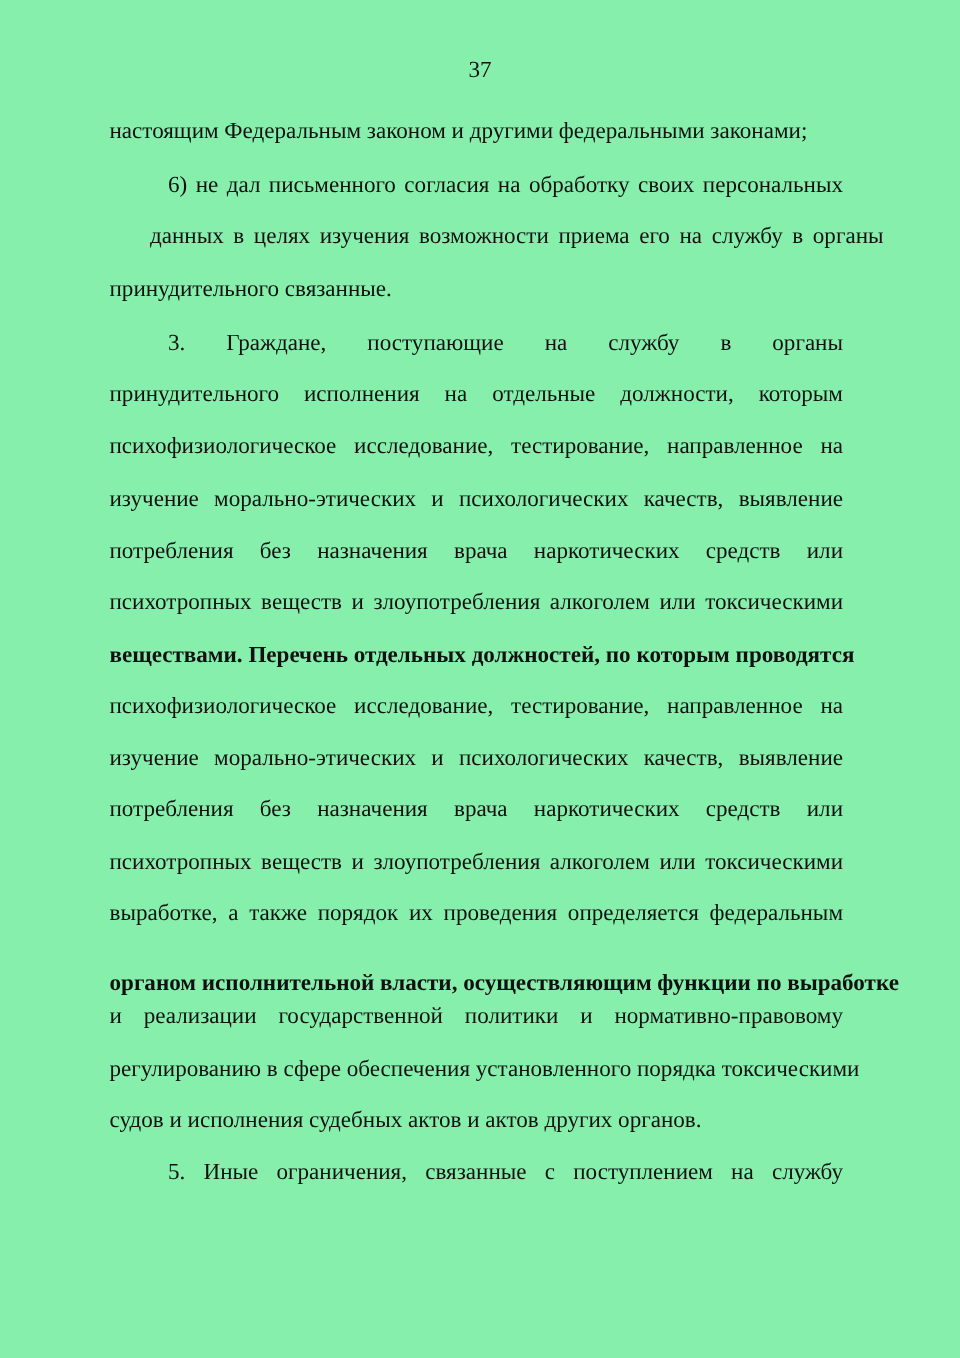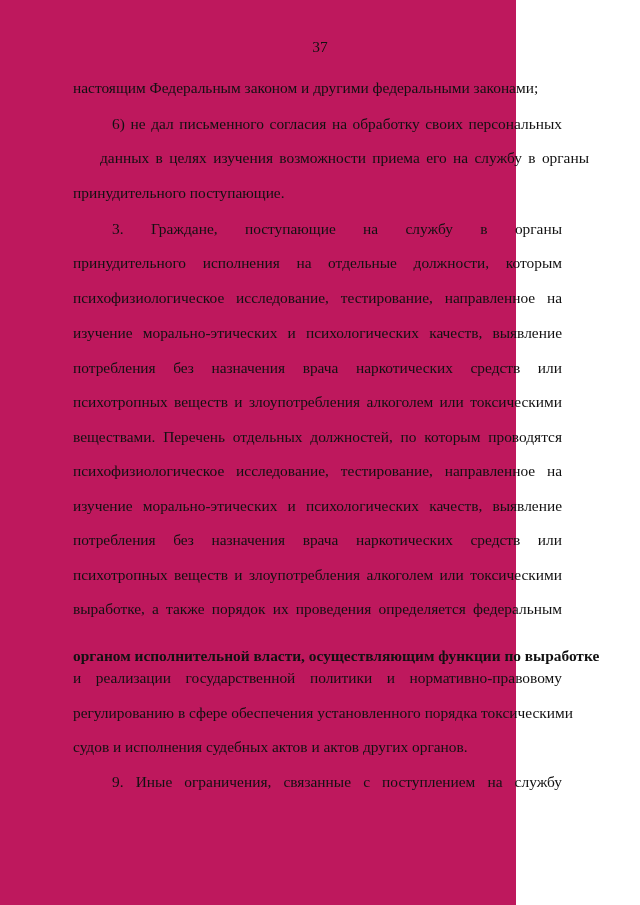--- a/index.html
+++ b/index.html
@@ -1,19 +1,19 @@
 <!DOCTYPE html>
 <html><head>
 <meta charset="utf-8">
 <style>
   html, body { margin: 0; padding: 0; background: #ffffff; }
   body { width: 640px; height: 905px; position: relative; overflow: hidden; }
   .page {
-    position: absolute; left: 0; top: 0; width: 516px; height: 905px;
-    background: #be185d; color: #111111;
+    position: absolute; left: 0; top: 0; width: 640px; height: 905px;
+    background: #86efac; color: #111111;
     font-family: "Liberation Serif", "DejaVu Serif", serif;
     font-size: 15.4px;
   }
   .page-number {
     position: absolute; top: 38px; left: 0; width: 640px;
     text-align: center; font-size: 15.4px;
   }
   .line {
     position: absolute; left: 73px; width: 489px; height: 20px;
     line-height: 20px; white-space: nowrap;
@@ -24,32 +24,32 @@
 </style>
 </head>
 <body>
 
 <div class="page">
   <div class="page-number">37</div>
   <div id="lines">
       <div class="line last" style="top: 78px;">настоящим Федеральным законом и другими федеральными законами;</div>
       <div class="line indent" style="top: 114px;">6) не дал письменного согласия на обработку своих персональных</div>
       <div class="line" style="top: 148px; margin-left: 27px;">данных в целях изучения возможности приема его на службу в органы</div>
-      <div class="line last" style="top: 183px;">принудительного поступающие.</div>
+      <div class="line last" style="top: 183px;">принудительного связанные.</div>
       <div class="line indent" style="top: 219px;">3. Граждане, поступающие на службу в органы</div>
       <div class="line" style="top: 253px;">принудительного исполнения на отдельные должности, которым</div>
       <div class="line" style="top: 288px;">психофизиологическое исследование, тестирование, направленное на</div>
       <div class="line" style="top: 323px;">изучение морально-этических и психологических качеств, выявление</div>
       <div class="line" style="top: 358px;">потребления без назначения врача наркотических средств или</div>
       <div class="line" style="top: 392px;">психотропных веществ и злоупотребления алкоголем или токсическими</div>
-      <div class="line" style="top: 427px;">веществами. Перечень отдельных должностей, по которым проводятся</div>
+      <div class="line" style="top: 427px; font-weight: bold;">веществами. Перечень отдельных должностей, по которым проводятся</div>
       <div class="line" style="top: 461px;">психофизиологическое исследование, тестирование, направленное на</div>
       <div class="line" style="top: 496px;">изучение морально-этических и психологических качеств, выявление</div>
       <div class="line" style="top: 530px;">потребления без назначения врача наркотических средств или</div>
       <div class="line" style="top: 565px;">психотропных веществ и злоупотребления алкоголем или токсическими</div>
       <div class="line" style="top: 599px;">выработке, а также порядок их проведения определяется федеральным</div>
       <div class="line" style="top: 646px; font-weight: bold;">органом исполнительной власти, осуществляющим функции по выработке</div>
       <div class="line" style="top: 668px;">и реализации государственной политики и нормативно-правовому</div>
       <div class="line" style="top: 703px;">регулированию в сфере обеспечения установленного порядка токсическими</div>
       <div class="line last" style="top: 737px;">судов и исполнения судебных актов и актов других органов.</div>
-      <div class="line indent" style="top: 772px;">9. Иные ограничения, связанные с поступлением на службу</div>
+      <div class="line indent" style="top: 772px;">5. Иные ограничения, связанные с поступлением на службу</div>
     </div>
 </div>
 
 </body></html>

